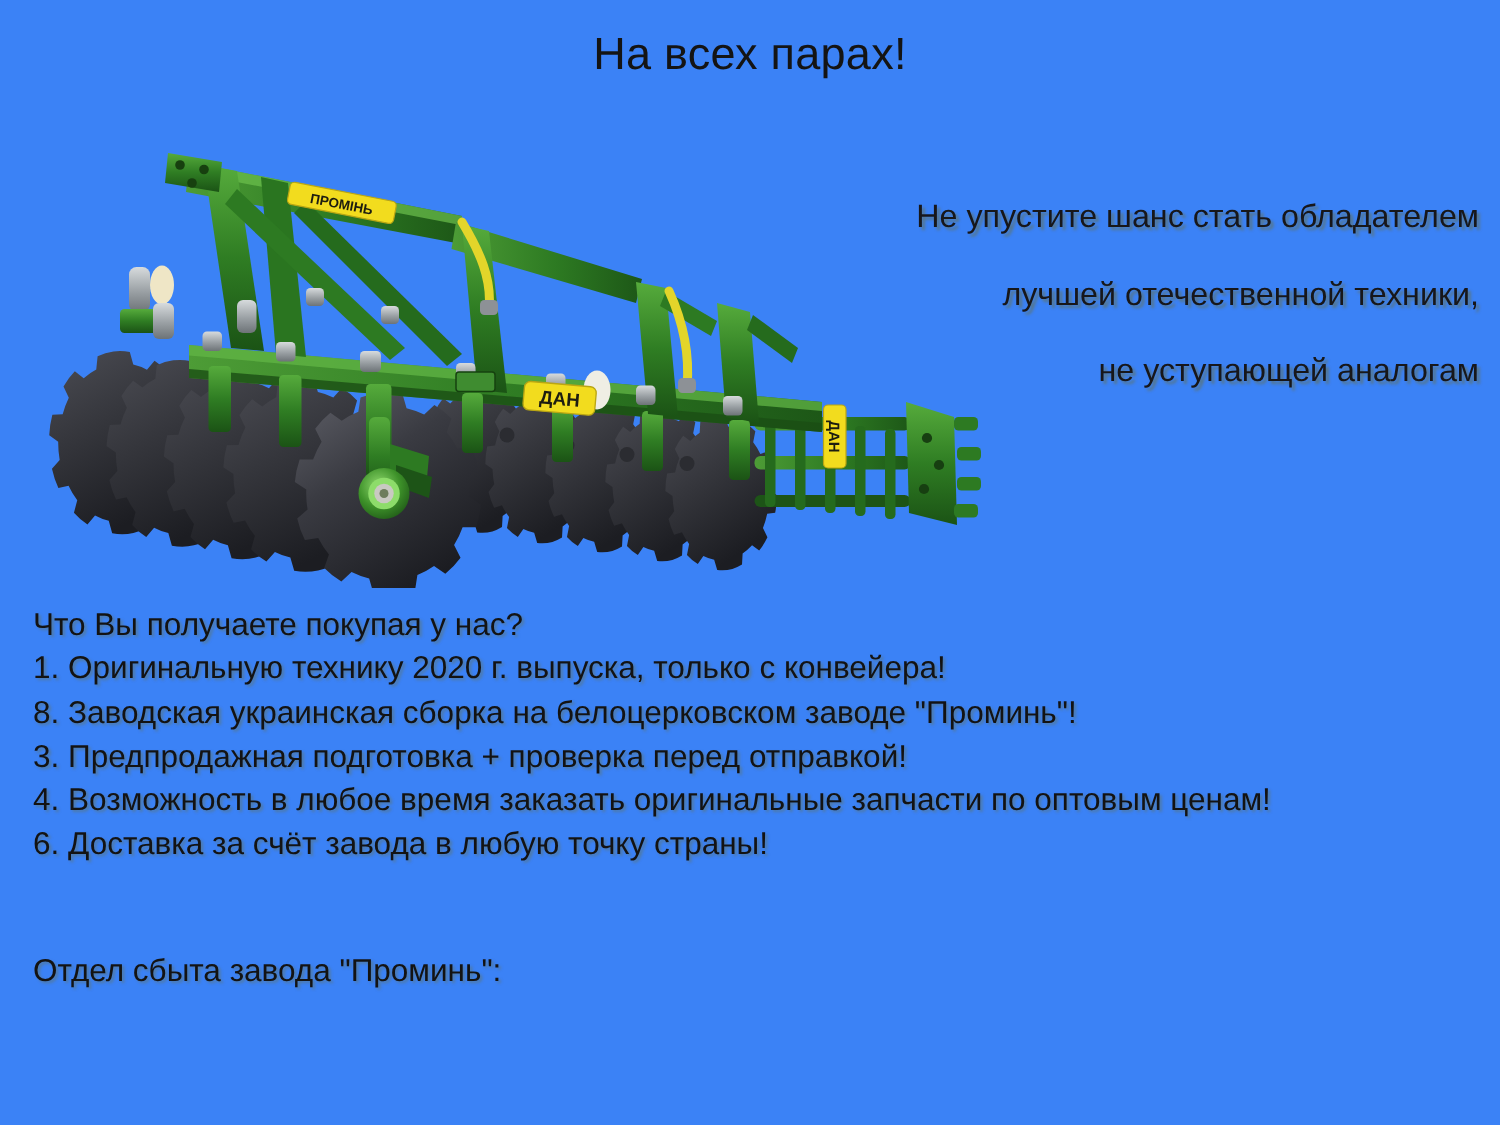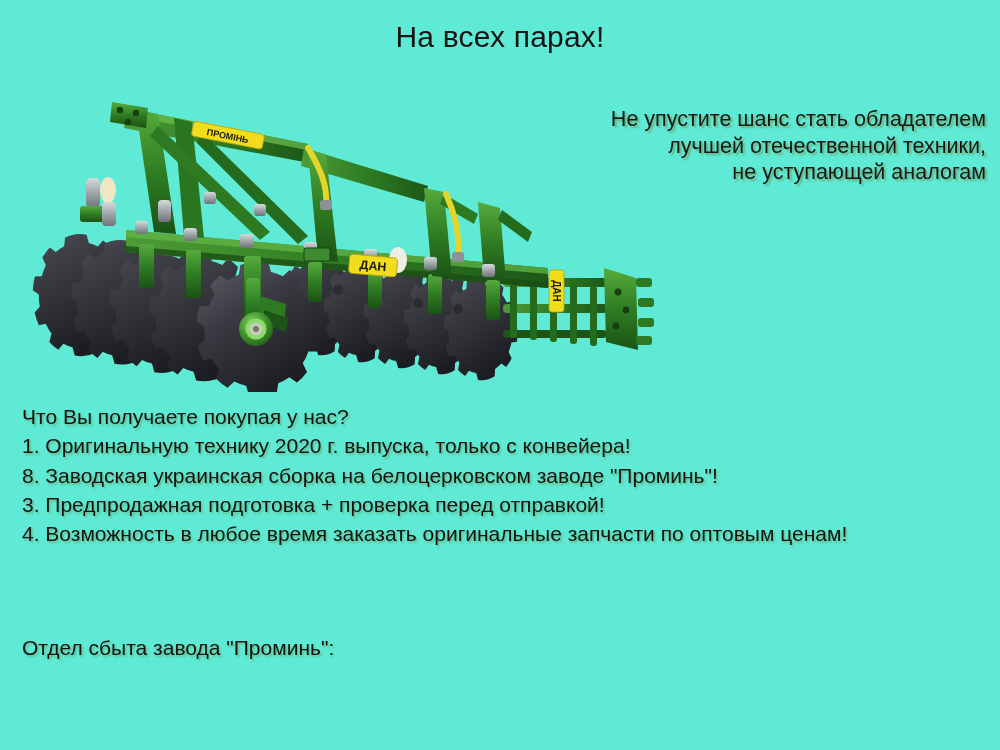--- a/index.html
+++ b/index.html
@@ -40,21 +40,21 @@
     position: absolute;
     right: 14px;
     top: 106px;
     width: 470px;
     text-align: right;
     font-size: 21.5px;
     line-height: 26.5px;
     color: #17171a;
     text-shadow: 2px 2px 2px rgba(120, 105, 0, 0.45);
   }
-  #tagline div { white-space: nowrap; }
+  #tagline div { white-space: nowrap; margin-top: 25px; }
 
   
   #benefits {
     position: absolute;
     left: 22px;
     top: 402px;
     width: 970px;
     font-size: 21px;
     line-height: 29.3px;
     color: #131313;
@@ -86,21 +86,21 @@
 
   .decal-text {
     font-family: "Liberation Sans", "DejaVu Sans", sans-serif;
     font-weight: bold;
     fill: #1d1d10;
   }
 </style>
 </head>
 <body>
 
-<div id="ad" style="background: #5eead4;">
+<div id="ad" style="background: #3b82f6;">
 
   <div id="headline">На всех парах!</div>
 
   <div id="machine">
     <svg viewBox="0 0 660 310" xmlns="http://www.w3.org/2000/svg" role="img" aria-label="disc harrow">
       <defs>
         <linearGradient id="discGrad" x1="0" y1="0" x2="0.3" y2="1">
           <stop offset="0%" stop-color="#4a4b52"></stop>
           <stop offset="45%" stop-color="#35363c"></stop>
           <stop offset="100%" stop-color="#1c1d22"></stop>
@@ -331,19 +331,20 @@
     <div>лучшей отечественной техники,</div>
     <div>не уступающей аналогам</div>
   </div>
 
   <div id="benefits">
     <div class="b-line">Что Вы получаете покупая у нас?</div>
     <div class="b-line">1. Оригинальную технику 2020 г. выпуска, только с конвейера!</div>
     <div class="b-line">8. Заводская украинская сборка на белоцерковском заводе "Проминь"!</div>
     <div class="b-line">3. Предпродажная подготовка + проверка перед отправкой!</div>
     <div class="b-line">4. Возможность в любое время заказать оригинальные запчасти по оптовым ценам!</div>
+    <div class="b-line">6. Доставка за счёт завода в любую точку страны!</div>
   </div>
 
   <div id="contact">
     <div class="c-line">Отдел сбыта завода "Проминь":</div>
   </div>
 
 </div>
 
 </body></html>

